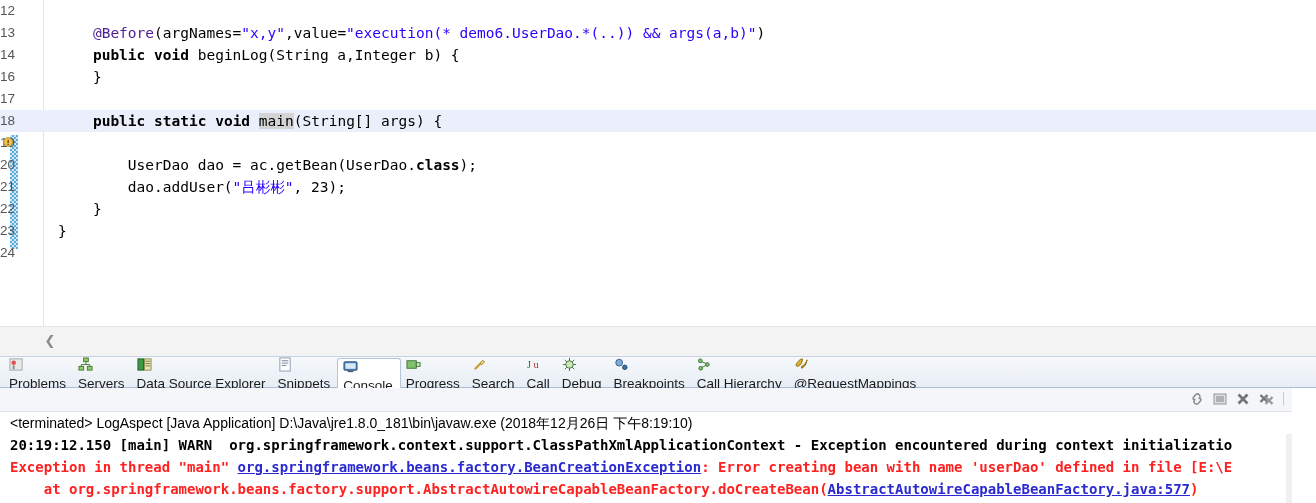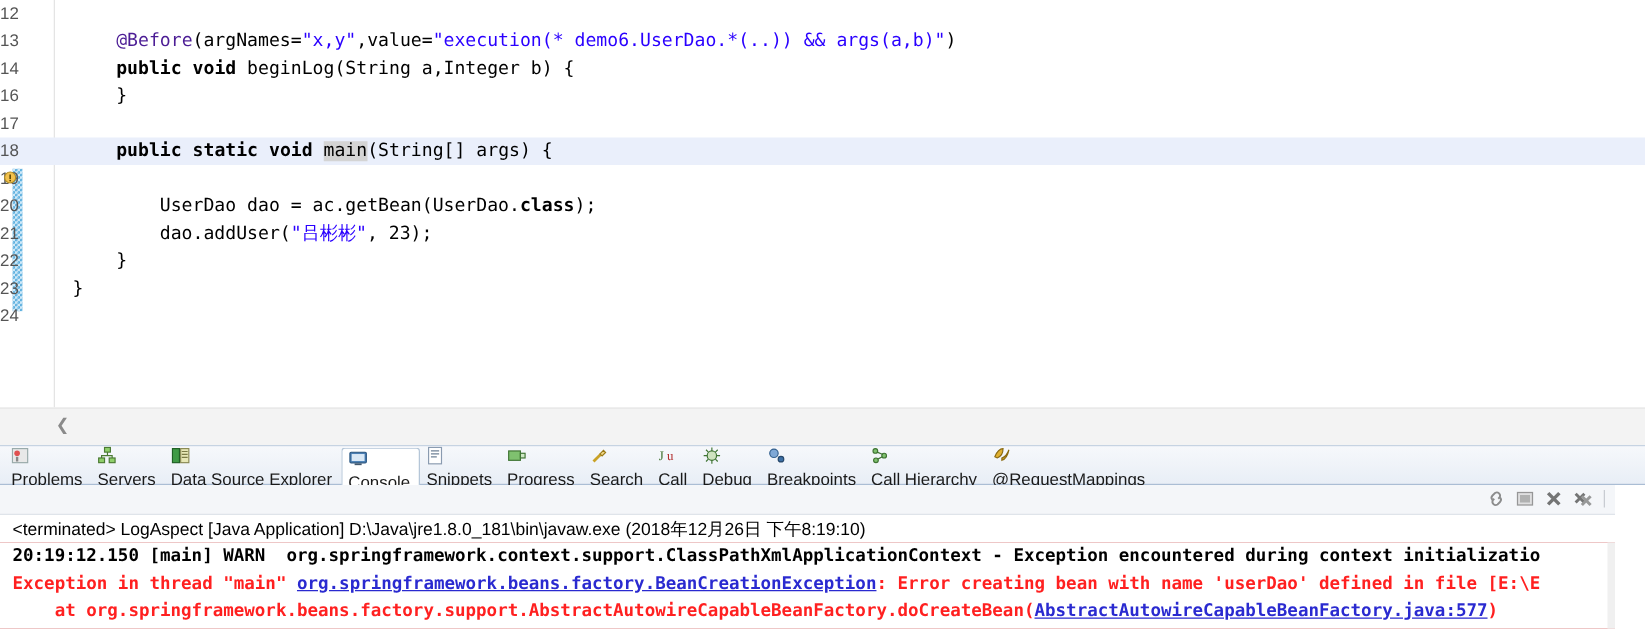--- a/index.html
+++ b/index.html
@@ -107,21 +107,21 @@
   }
   .tab .ti { width:15px; height:15px; flex:0 0 15px; position:relative; display:inline-block; }
   .tab .close-x {
     font-family:"DejaVu Sans",sans-serif;
     font-size:12px; color:#777; margin-left:4px;
   }
 
   
   #console {
     position:absolute; left:0; top:388px; width:1292px; height:115px;
-    background:#b91c1c;
+    background:#f97316;
   }
   .console-toolbar {
     position:absolute; right:0; top:0; width:1316px; height:24px;
     background:#f4f6f9;
     border-bottom:1px solid #dfe4ea;
   }
   .ct-icons { position:absolute; right:6px; top:3px; display:flex; gap:7px; align-items:center; }
   .ct-ic { width:16px; height:16px; position:relative; display:inline-block; opacity:.75; }
   .ct-sep { width:1px; height:14px; background:#c8ccd2; margin:0 2px; }
 
@@ -209,35 +209,35 @@
           <span>Servers</span>
         </div>
         <div class="tab">
           <span class="ti"><svg viewBox="0 0 16 16" width="15" height="15">
               <rect x="1" y="2" width="6" height="12" fill="#3f9a46" stroke="#206025"></rect>
               <rect x="8" y="2" width="7" height="12" fill="#e7e7b5" stroke="#8a8a55"></rect>
               <path d="M9 4.5h5M9 7h5M9 9.5h5" stroke="#7a7a45"></path>
             </svg></span>
           <span>Data Source Explorer</span>
         </div>
+        <div class="tab">
+          <span class="ti"><svg viewBox="0 0 16 16" width="15" height="15">
+              <rect x="2" y="1" width="11" height="14" fill="#fff" stroke="#8a9bb0"></rect>
+              <path d="M4 4h7M4 6.5h7M4 9h5" stroke="#6f8196"></path>
+            </svg></span>
+          <span>Snippets</span>
+        </div>
         <div class="tab active">
           <span class="ti"><svg viewBox="0 0 16 16" width="15" height="15">
               <rect x="1" y="3" width="14" height="9" rx="1" fill="#4a7fb5" stroke="#2a5580"></rect>
               <rect x="2.5" y="4.5" width="11" height="6" fill="#d9e8f6"></rect>
               <rect x="5" y="12.5" width="6" height="1.5" fill="#43586d"></rect>
             </svg></span>
           <span>Console</span>
           <span class="close-x">✕</span>
-        </div>
-        <div class="tab">
-          <span class="ti"><svg viewBox="0 0 16 16" width="15" height="15">
-              <rect x="2" y="1" width="11" height="14" fill="#fff" stroke="#8a9bb0"></rect>
-              <path d="M4 4h7M4 6.5h7M4 9h5" stroke="#6f8196"></path>
-            </svg></span>
-          <span>Snippets</span>
         </div>
         <div class="tab">
           <span class="ti"><svg viewBox="0 0 16 16" width="15" height="15">
               <rect x="1" y="4" width="10" height="8" fill="#7fc16f" stroke="#3f7433"></rect>
               <rect x="11" y="6" width="4" height="4" fill="#cfe8c6" stroke="#3f7433"></rect>
             </svg></span>
           <span>Progress</span>
         </div>
         <div class="tab">
           <span class="ti"><svg viewBox="0 0 16 16" width="15" height="15">

